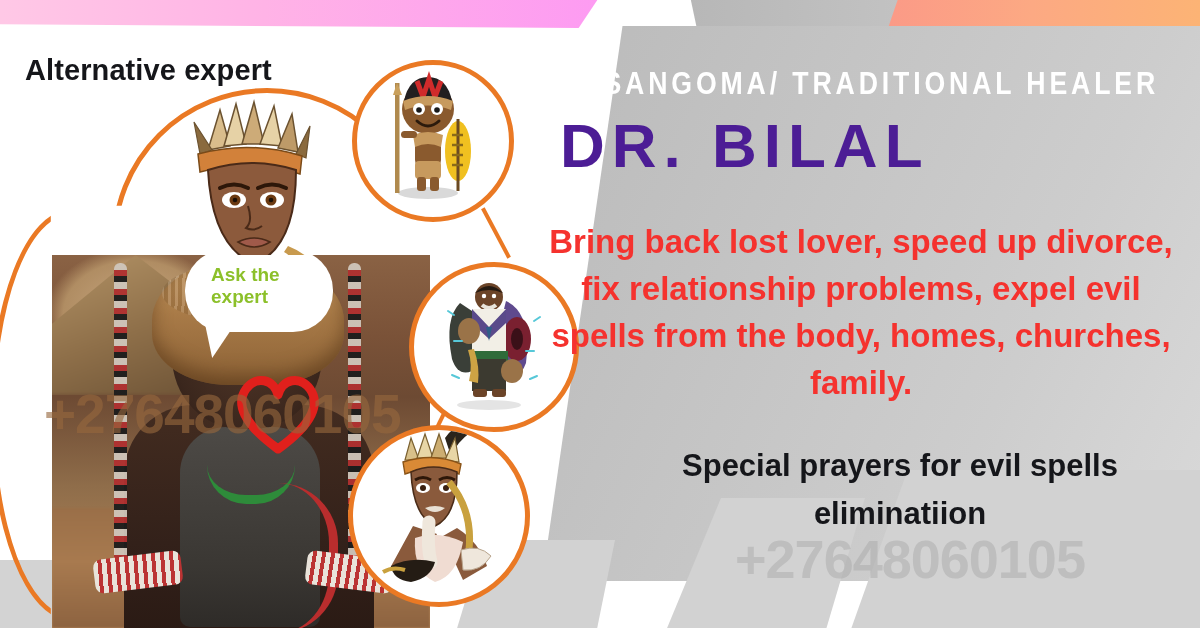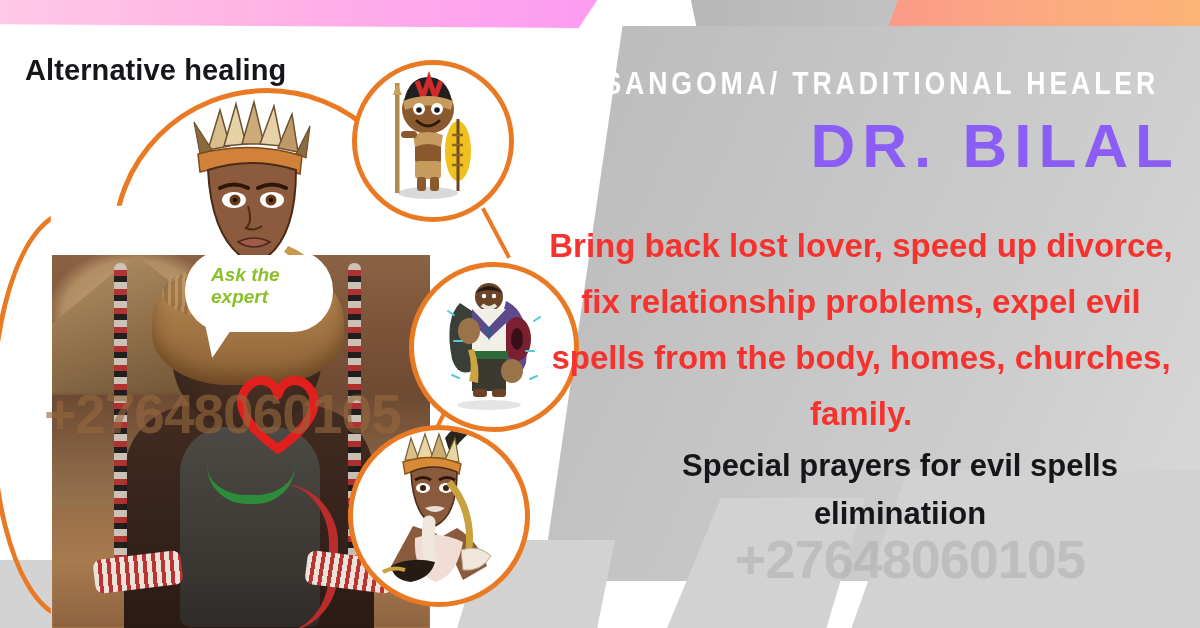--- a/index.html
+++ b/index.html
@@ -102,21 +102,21 @@
   .heart{position:absolute;left:180px;top:114px;width:92px;height:86px;}
 
   .bubble{
     position:absolute;left:133px;top:-5px;width:148px;height:82px;
     background:#ffffff;border-radius:40px;
   }
   .bubble:after{content:"";position:absolute;left:20px;bottom:-26px;width:30px;height:34px;
     background:#fff;clip-path:polygon(0 0,100% 0,24% 100%);}
   .bubble span{
     position:absolute;left:26px;top:14px;width:110px;
-    font-style:italic;font-weight:bold;font-size:19px;line-height:22px;
+    font-weight:bold;font-size:19px;line-height:22px;
     color:#8cc02a;
   }
 
   .wm-photo{
     position:absolute;left:44px;top:382px;
     font-size:55px;font-weight:bold;letter-spacing:-1px;
     color:rgba(150,104,62,.62);
     white-space:nowrap;pointer-events:none;
   }
 
@@ -142,28 +142,28 @@
   
   .r-kicker{
     position:absolute;left:560px;top:66px;width:620px;
     text-align:center;color:#fff;font-weight:bold;
     font-size:31px;letter-spacing:4.5px;
     transform:scaleX(.86);transform-origin:center;
     white-space:nowrap;
   }
   .r-title{
     position:absolute;left:560px;top:110px;width:620px;
-    text-align:right;color:#8b5cf6;font-weight:bold;
+    text-align:left;color:#4c1d95;font-weight:bold;
     font-size:62px;letter-spacing:7px;
     white-space:nowrap;
   }
   .r-body{
     position:absolute;left:536px;top:218px;width:650px;
     text-align:center;color:#f5322e;font-weight:bold;
-    font-size:33px;line-height:56px;
+    font-size:33px;line-height:47px;
   }
   .r-sub{
     position:absolute;left:600px;top:442px;width:600px;
     text-align:center;color:#15161a;font-weight:bold;
     font-size:31px;line-height:48px;
   }
   .r-phone{
     position:absolute;left:620px;top:528px;width:580px;
     text-align:center;font-size:54px;font-weight:bold;
     color:rgba(160,160,160,.40);letter-spacing:-1px;white-space:nowrap;
@@ -177,21 +177,21 @@
   <div class="bar-pink"></div>
   <div class="bar-grey-top"></div>
   <div class="bar-orange"></div>
 
   <div class="panel-grey"></div>
   <div class="stripe stripe-a"></div>
   <div class="stripe stripe-b"></div>
   <div class="stripe stripe-c"></div>
   <div class="stripe-left"></div>
 
-  <div class="alt-heading">Alternative healing</div>
+  <div class="alt-heading">Alternative expert</div>
 
   <div class="arcline"></div>
   <div class="arcline2"></div>
 
   <div class="portrait">
     <svg width="195" height="185" viewBox="0 0 195 185">
       <g>
         <path d="M58 54 L70 14 L80 50 Z" fill="#d9bd8c" stroke="#6b5230" stroke-width="1.5"></path>
         <path d="M74 50 L86 8 L96 48 Z" fill="#e6d2a6" stroke="#6b5230" stroke-width="1.5"></path>
         <path d="M92 48 L104 6 L114 48 Z" fill="#cdab78" stroke="#6b5230" stroke-width="1.5"></path>

